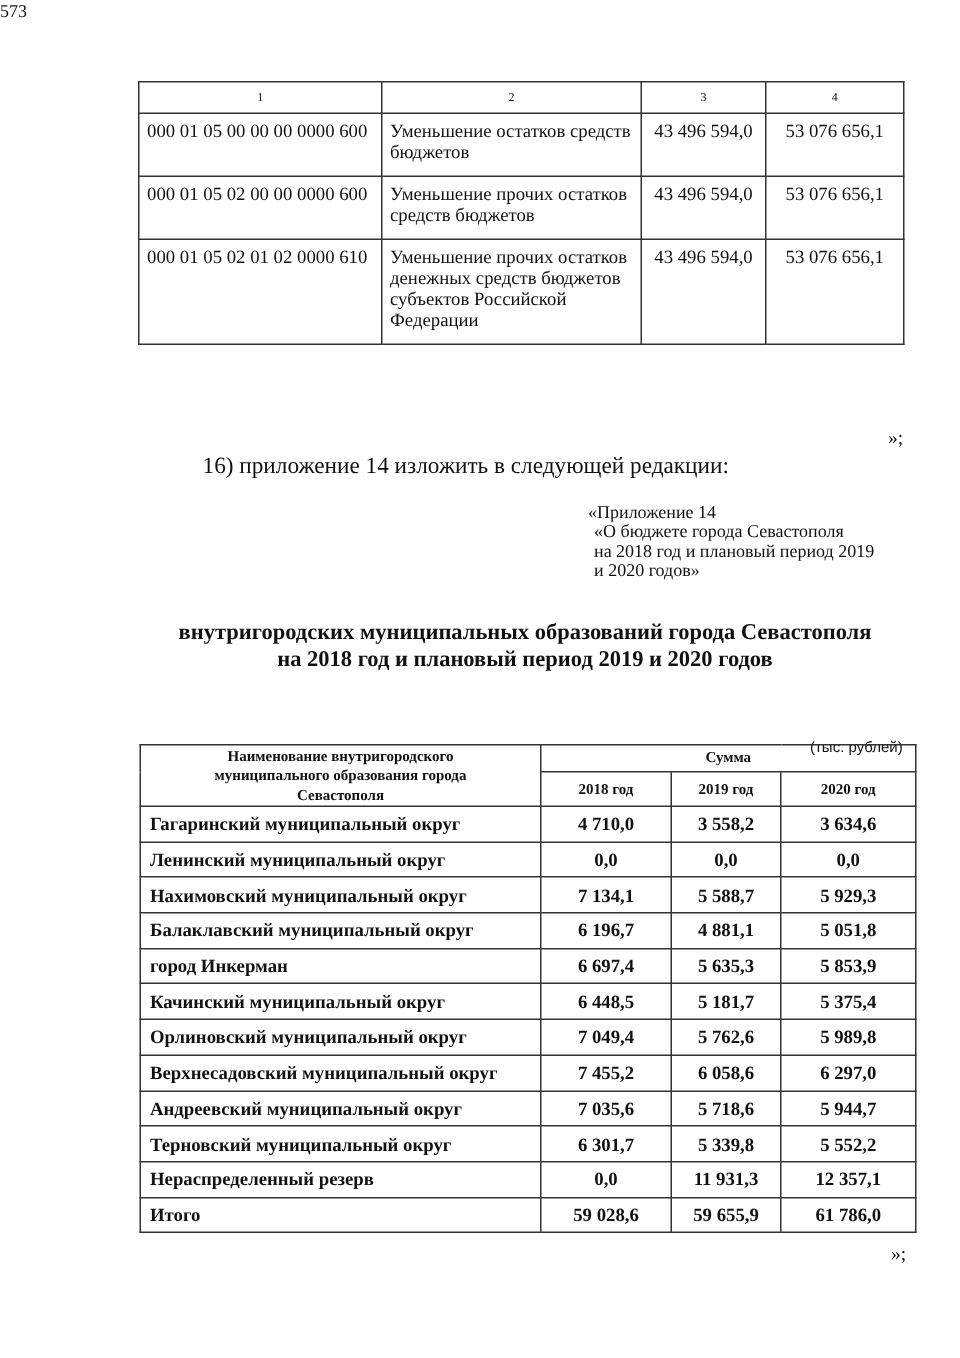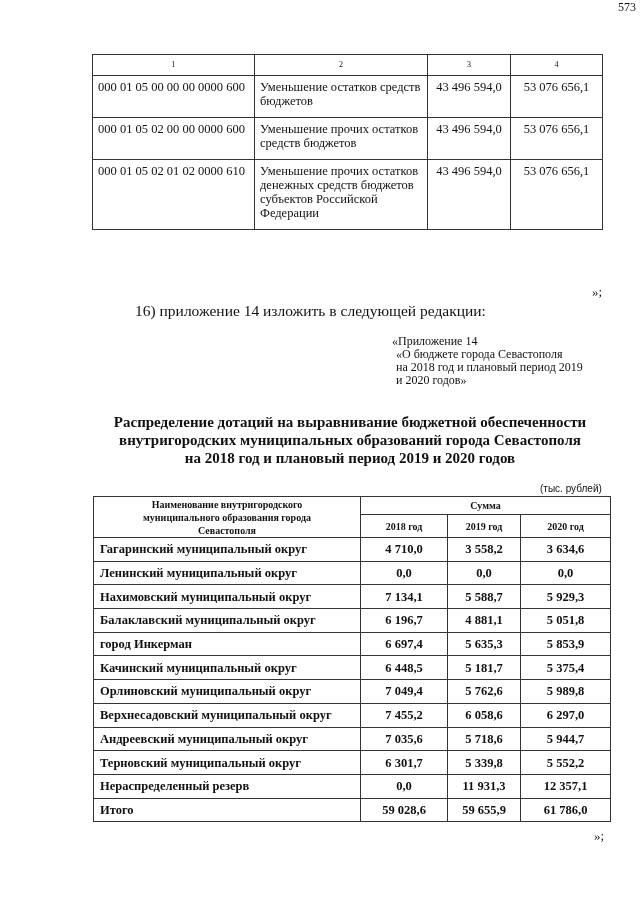--- a/index.html
+++ b/index.html
@@ -1,40 +1,40 @@
 <!DOCTYPE html>
 <html><head>
 <meta charset="utf-8">
 <style>
   html, body { margin: 0; padding: 0; background: #ffffff; }
   body {
     width: 640px; height: 905px; position: relative; overflow: hidden;
     font-family: "Liberation Serif", "DejaVu Serif", serif; color: #111;
   }
-  .page-num { position: absolute; top: 0; left: 0; width: 636px; text-align: right; font-size: 12px; line-height: 14px; }
+  .page-num { position: absolute; top: 0; left: 0; width: 636px; text-align: left; font-size: 12px; line-height: 14px; }
   table { border-collapse: collapse; position: absolute; table-layout: fixed; }
   td, th { border: 1px solid #333; padding: 0; vertical-align: top; }
 
   
   #t1 { left: 92px; top: 54px; width: 510px; font-size: 12.5px; line-height: 14px; }
   #t1 .hdr td { height: 20px; text-align: center; font-size: 8px; vertical-align: middle; line-height: 10px; }
   #t1 td.code { padding: 4px 0 0 5px; white-space: nowrap; }
   #t1 td.desc { padding: 4px 0 3px 5px; }
   #t1 td.num { text-align: center; padding-top: 4px; }
   #t1 tr.r1 td { height: 34px; }
   #t1 tr.r2 td { height: 34px; }
   #t1 tr.r3 td { height: 48px; }
   #t1 tr.r4 td { height: 62px; }
 
   .closing { position: absolute; font-size: 13px; }
   .item16 { position: absolute; left: 135px; top: 302px; font-size: 15.5px; }
   .appendix { position: absolute; left: 392px; top: 335px; font-size: 12px; line-height: 13px; }
   .appendix div { white-space: nowrap; }
   .heading { position: absolute; left: 80px; top: 413px; width: 540px; text-align: center; font-weight: bold; font-size: 15px; line-height: 18px; }
-  .units { position: absolute; left: 540px; top: 483px; font-size: 10px; font-family: "Liberation Sans", sans-serif; }
+  .units { position: absolute; left: 540px; top: 493px; font-size: 10px; font-family: "Liberation Sans", sans-serif; }
 
   
   #t2 { left: 93px; top: 496px; width: 517px; font-size: 12.5px; }
   #t2 th { font-weight: bold; font-size: 10px; text-align: center; vertical-align: middle; line-height: 13px; }
   #t2 .sum-h { height: 17px; }
   #t2 .yr-h { height: 22px; margin-top: 43px; }
   #t2 td { height: 22.7px; vertical-align: middle; line-height: 14px; font-weight: bold; }
   #t2 td.name { padding-left: 6px; white-space: nowrap; }
   #t2 td.val { text-align: center; }
   #t2 tr.total td { font-weight: bold; }
@@ -84,21 +84,20 @@
 <div class="item16">16)  приложение 14 изложить в следующей редакции:</div>
 
 <div class="appendix">
   <div>«Приложение 14</div>
   <div style="padding-left:4px"> «О бюджете города Севастополя</div>
   <div style="padding-left:4px"> на 2018 год и плановый период 2019</div>
   <div style="padding-left:4px"> и 2020 годов»</div>
 </div>
 
 <div class="heading">
-  <div>Распределение дотаций на выравнивание бюджетной обеспеченности</div>
   <div>внутригородских муниципальных образований города Севастополя</div>
   <div>на 2018 год и плановый период 2019 и 2020 годов</div>
 </div>
 
 <div class="units">(тыс. рублей)</div>
 
 <table id="t2">
   <colgroup>
     <col style="width:267px">
       <col style="width:87px">

